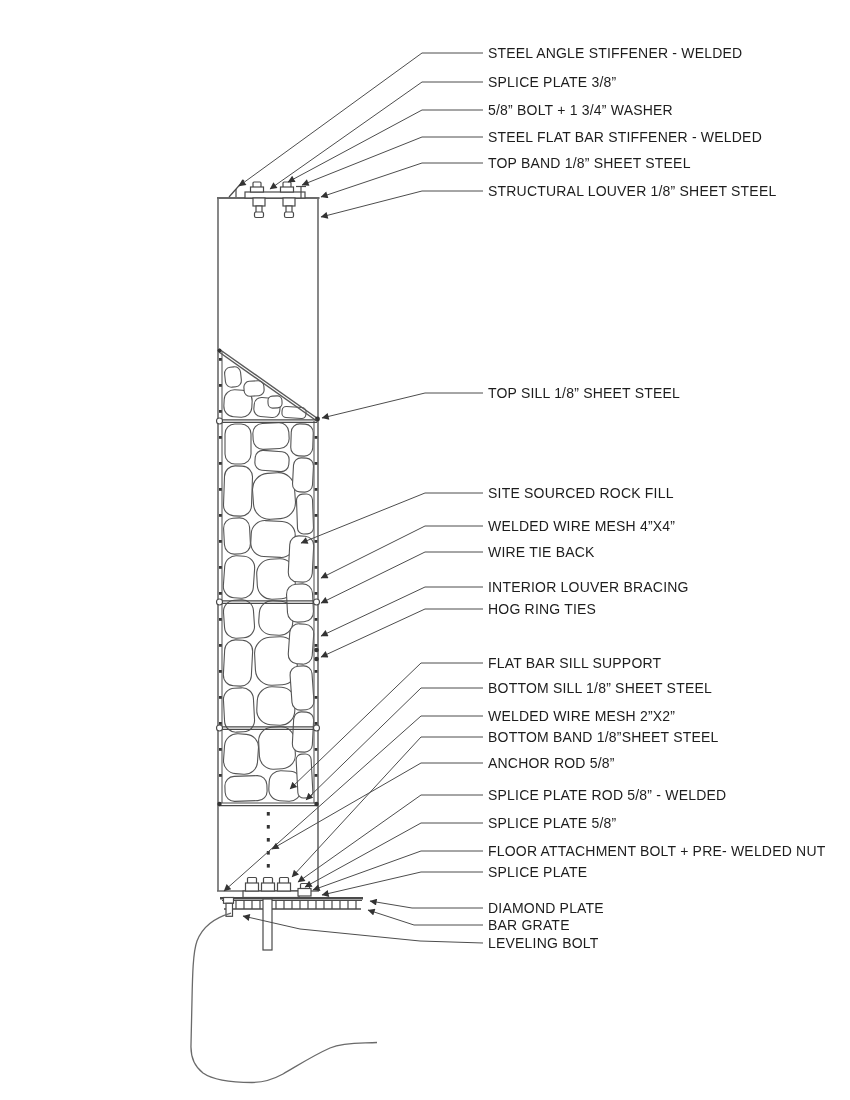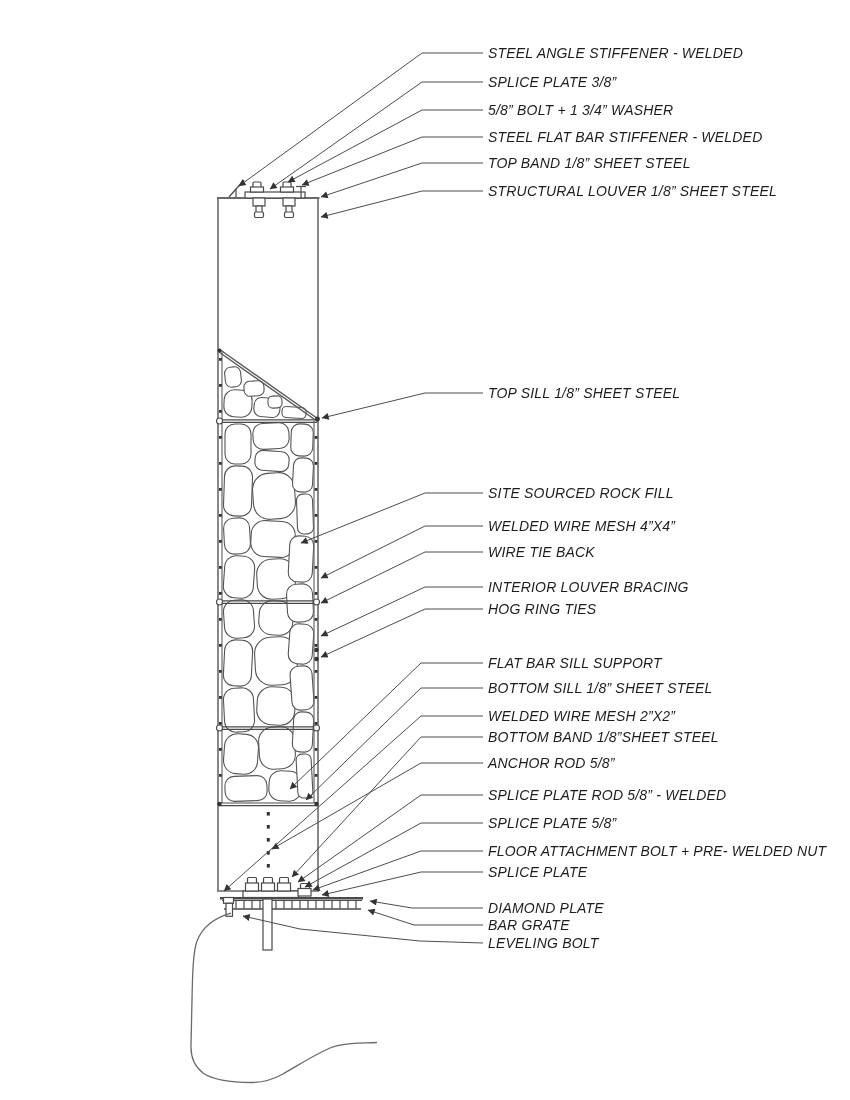--- a/index.html
+++ b/index.html
@@ -1,17 +1,17 @@
 <!DOCTYPE html>
 <html><head>
 <meta charset="utf-8">
 <style>
   html,body{margin:0;padding:0;background:#ffffff;}
   .page{position:relative;width:850px;height:1100px;background:#ffffff;overflow:hidden;
-        font-family:"Liberation Sans", sans-serif;font-style:italic;}
+        font-family:"Liberation Sans", sans-serif;}
   svg{position:absolute;left:0;top:0;}
   .struct{stroke:#6a6a6a;stroke-width:1.6;fill:none;}
   .detail{stroke:#4a4a4a;stroke-width:1.2;fill:#ffffff;}
   .detail-line{stroke:#4a4a4a;stroke-width:1.2;fill:none;}
   .sill{stroke:#5a5a5a;stroke-width:1.5;fill:none;}
   .rock{stroke:#555555;stroke-width:1.1;fill:#ffffff;}
   .leader{stroke:#4d4d4d;stroke-width:1;fill:none;}
   .callout{font-family:"Liberation Sans", sans-serif;font-size:14px;letter-spacing:.2px;
            fill:#1d1d1d;dominant-baseline:central;}
   .dot{fill:#333333;stroke:none;}

